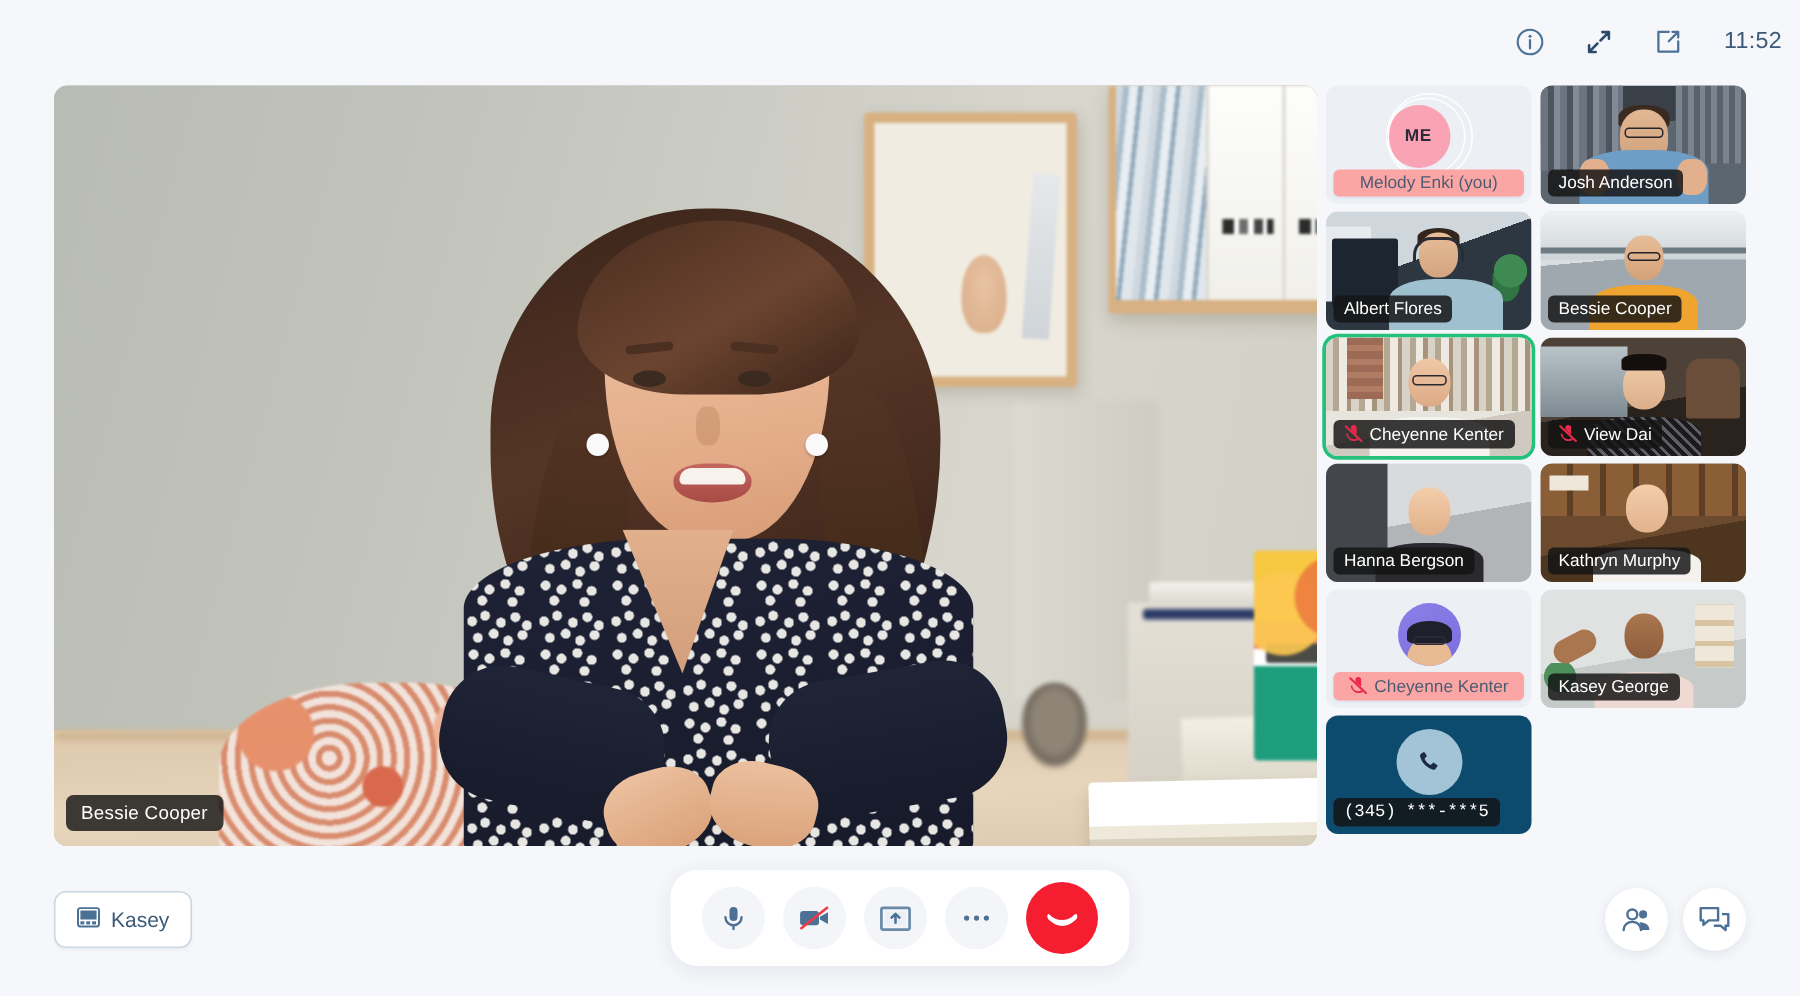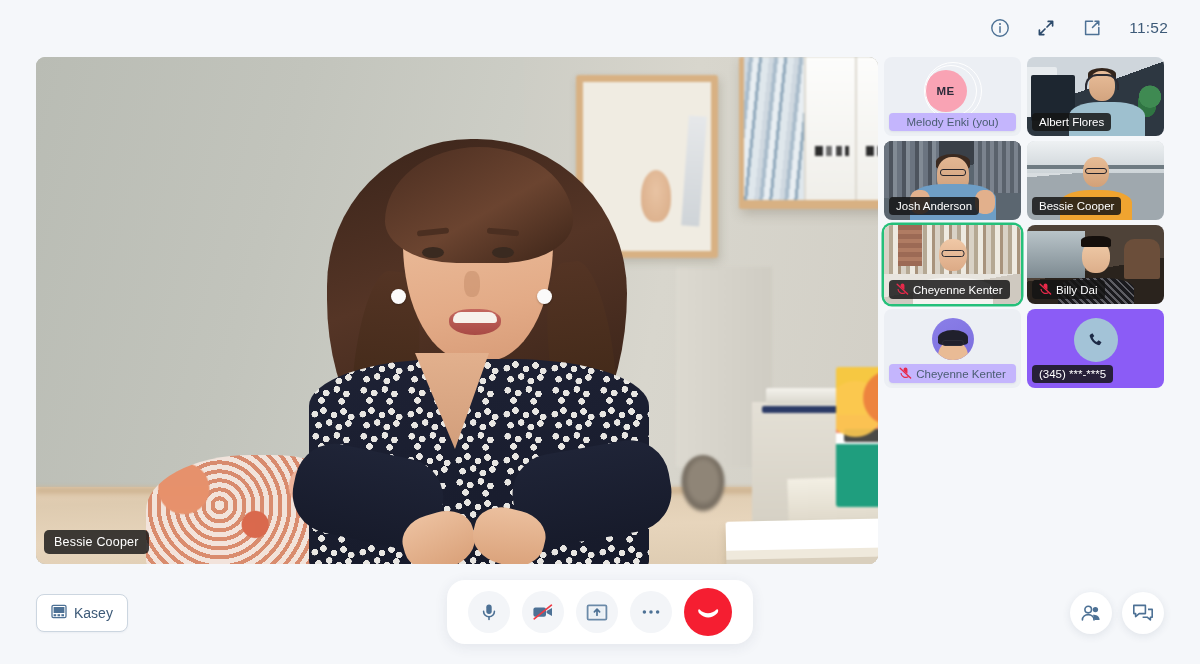--- a/index.html
+++ b/index.html
@@ -8,21 +8,21 @@
     background: #f5f7fa;
     font-family: "Liberation Sans", sans-serif;
     overflow: hidden;
   }
   .app { position: relative; width: 1200px; height: 664px; background: #f5f7fa; }
 
   
   .topbar {
     position: absolute; top: 0; left: 0; right: 0; height: 56px;
     display: flex; align-items: center; justify-content: flex-end;
-    padding-right: 32px; gap: 20px;
+    padding-right: 12px; gap: 20px;
   }
   .tb-icon {
     width: 26px; height: 26px; display: flex; align-items: center;
     justify-content: center; cursor: pointer; color: #4d7195;
   }
   .tb-time {
     font-size: 15.5px; color: #3d5a78; letter-spacing: .2px;
     font-weight: 400; margin-left: 4px;
   }
 
@@ -237,21 +237,21 @@
   .tile .photo { position: absolute; inset: 0; }
   .tile-label {
     position: absolute; left: 5px; bottom: 5px; max-width: 128px;
     background: rgba(20,20,20,.84); color: #fff;
     font-size: 11.5px; padding: 3px 7px; border-radius: 4px;
     display: flex; align-items: center; gap: 4px;
     white-space: nowrap; overflow: hidden; text-overflow: ellipsis;
   }
   .tile.avatarTile .tile-label,
   .tile.meTile .tile-label {
-    background: #c4b5fd; color: #4a5d72; left: 5px; right: 5px; max-width: none;
+    background: #fca5a5; color: #4a5d72; left: 5px; right: 5px; max-width: none;
     justify-content: center; box-shadow: 0 1px 2px rgba(40,60,90,.08); align-items: center;
   }
   .mute-ico { flex: 0 0 auto; display: flex; }
 
   
   .meTile { background: #eceff4; display: flex; align-items: center; justify-content: center; }
   .me-rings {
     position: absolute; left: 50%; top: 34px; transform: translate(-50%,-50%);
     width: 58px; height: 58px; border-radius: 50%;
     border: 1.5px solid rgba(255,255,255,.95);
@@ -272,21 +272,21 @@
     position: absolute; left: 50%; top: 30px; transform: translate(-50%,-50%);
     width: 42px; height: 42px; border-radius: 50%; overflow: hidden;
     background: linear-gradient(150deg,#8b7fe8,#7b6ede);
   }
   .av-face{position:absolute;left:50%;top:54%;transform:translateX(-50%);width:30px;height:34px;
     background:linear-gradient(180deg,#e9bb95 0 58%,#f2f0ee 58% 100%);border-radius:44% 44% 10% 10%;}
   .av-hair{position:absolute;left:50%;top:28%;transform:translateX(-50%);width:30px;height:15px;background:#20202c;border-radius:50% 50% 18% 18%;}
   .av-glass{position:absolute;left:50%;top:52%;transform:translateX(-50%);width:22px;height:6px;
     border:1.2px solid #2c2c38;border-radius:3px;}
   
-  .phoneTile { background: #8b5cf6; }
+  .phoneTile { background: #0c4a6e; font-family: Liberation Mono, monospace; }
   .ph-circle {
     position: absolute; left: 50%; top: 31px; transform: translate(-50%,-50%);
     width: 44px; height: 44px; border-radius: 50%; background: #a3c3d7;
     display: flex; align-items: center; justify-content: center; color: #1c2a46;
   }
 
   
   .p-josh{background:linear-gradient(170deg,#3a4048 0 38%,#5b6670 38% 100%);}
   .p-josh .bk{position:absolute;left:0;top:0;width:40%;height:72%;
     background:repeating-linear-gradient(90deg,#6b7480 0 5px,#4d545e 5px 9px,#828b95 9px 13px);}
@@ -491,49 +491,49 @@
   <div class="grid" id="grid">
       <div class="tile meTile">
         <div class="me-rings">
           <div class="me-circle">ME</div>
         </div>
         <div class="tile-label">
           <span>Melody Enki (you)</span>
         </div>
       </div>
       <div class="tile">
-        <div class="photo p-albert">
-          <div class="mon2"></div>
-          <div class="mon"></div>
-          <div class="pl"></div>
-          <div class="hr"></div>
-          <div class="hd"></div>
-          <div class="hs"></div>
-          <div class="bd"></div>
-        </div>
-        <div class="tile-label">
-          <span>Albert Flores</span>
-        </div>
-      </div>
-      <div class="tile">
         <div class="photo p-josh">
           <div class="bk"></div>
           <div class="bk2"></div>
           <div class="hr"></div>
           <div class="hd"></div>
           <div class="gl"></div>
           <div class="bd"></div>
           <div class="hand1"></div>
           <div class="hand2"></div>
         </div>
         <div class="tile-label">
           <span>Josh Anderson</span>
         </div>
       </div>
       <div class="tile">
+        <div class="photo p-albert">
+          <div class="mon2"></div>
+          <div class="mon"></div>
+          <div class="pl"></div>
+          <div class="hr"></div>
+          <div class="hd"></div>
+          <div class="hs"></div>
+          <div class="bd"></div>
+        </div>
+        <div class="tile-label">
+          <span>Albert Flores</span>
+        </div>
+      </div>
+      <div class="tile">
         <div class="photo p-bessie">
           <div class="win"></div>
           <div class="beam"></div>
           <div class="hr"></div>
           <div class="hd"></div>
           <div class="gl"></div>
           <div class="bd"></div>
         </div>
         <div class="tile-label">
           <span>Bessie Cooper</span>
@@ -569,38 +569,74 @@
           <div class="bd"></div>
         </div>
         <div class="tile-label">
           <span class="mute-ico">
             <svg width="13" height="13" viewBox="0 0 16 16" fill="none">
               <path d="M5.6 2.9a2.4 2.4 0 0 1 4.8 0v4.3a2.4 2.4 0 0 1-.3 1.2L5.6 4.2z" fill="#e8294a"></path>
               <path d="M3.2 7.3a4.8 4.8 0 0 0 7.4 4l1.3 1.3A6.6 6.6 0 0 1 1.8 7.3z" fill="#e8294a"></path>
               <path d="M1.4 1.5 14.3 13.6" stroke="#e8294a" stroke-width="1.7" stroke-linecap="round"></path>
             </svg>
           </span>
-          <span>Billy Dai</span>
+          <span>View Dai</span>
+        </div>
+      </div>
+      <div class="tile">
+        <div class="photo p-hanna">
+          <div class="dk"></div>
+          <div class="hr"></div>
+          <div class="hd"></div>
+          <div class="bd"></div>
+        </div>
+        <div class="tile-label">
+          <span>Hanna Bergson</span>
+        </div>
+      </div>
+      <div class="tile">
+        <div class="photo p-kathryn">
+          <div class="sh"></div>
+          <div class="pap"></div>
+          <div class="hr"></div>
+          <div class="hd"></div>
+          <div class="bd"></div>
+        </div>
+        <div class="tile-label">
+          <span>Kathryn Murphy</span>
         </div>
       </div>
       <div class="tile avatarTile">
         <div class="av-circle">
           <div class="av-face"></div>
           <div class="av-hair"></div>
           <div class="av-glass"></div>
         </div>
         <div class="tile-label">
           <span class="mute-ico">
             <svg width="13" height="13" viewBox="0 0 16 16" fill="none">
               <path d="M5.6 2.9a2.4 2.4 0 0 1 4.8 0v4.3a2.4 2.4 0 0 1-.3 1.2L5.6 4.2z" fill="#e8294a"></path>
               <path d="M3.2 7.3a4.8 4.8 0 0 0 7.4 4l1.3 1.3A6.6 6.6 0 0 1 1.8 7.3z" fill="#e8294a"></path>
               <path d="M1.4 1.5 14.3 13.6" stroke="#e8294a" stroke-width="1.7" stroke-linecap="round"></path>
             </svg>
           </span>
           <span>Cheyenne Kenter</span>
+        </div>
+      </div>
+      <div class="tile">
+        <div class="photo p-kasey">
+          <div class="plant"></div>
+          <div class="shelfw"></div>
+          <div class="hr"></div>
+          <div class="hd"></div>
+          <div class="armup"></div>
+          <div class="bd"></div>
+        </div>
+        <div class="tile-label">
+          <span>Kasey George</span>
         </div>
       </div>
       <div class="tile phoneTile">
         <div class="ph-circle">
           <svg width="20" height="20" viewBox="0 0 20 20" fill="none">
             <path d="M6.4 3.2 8.3 6 6.7 7.8c.9 2 2.2 3.3 4.1 4.2l1.8-1.7 2.9 2-1.4 2.2c-.4.6-1.2.8-2.1.5-4.1-1.4-7-4.4-8.2-8.5-.3-.9 0-1.6.6-2z" fill="#1c2a46"></path>
           </svg>
         </div>
         <div class="tile-label">
           <span>(345) ***-***5</span>

